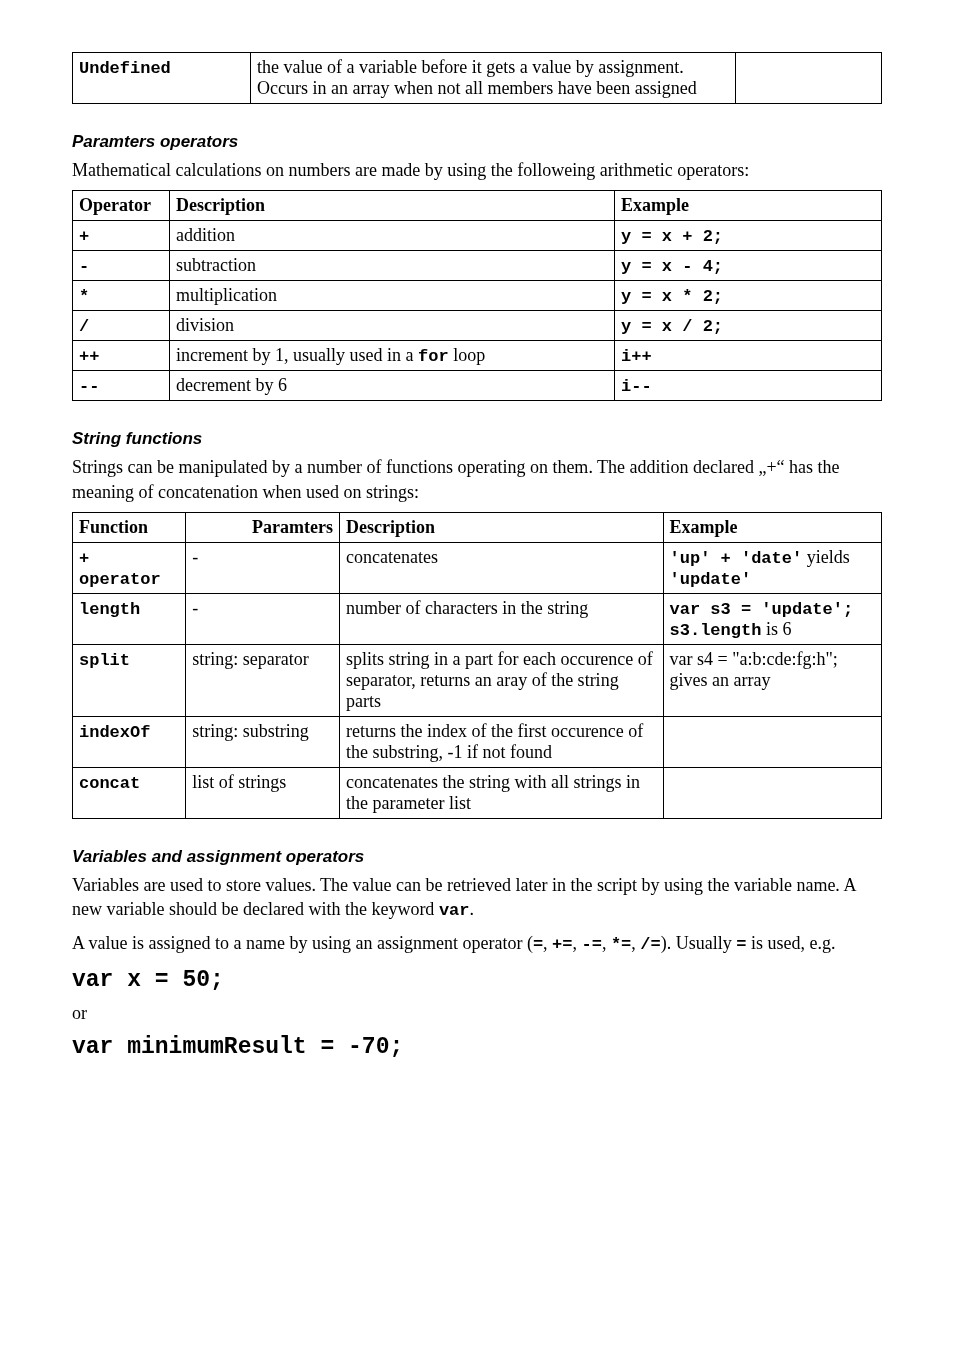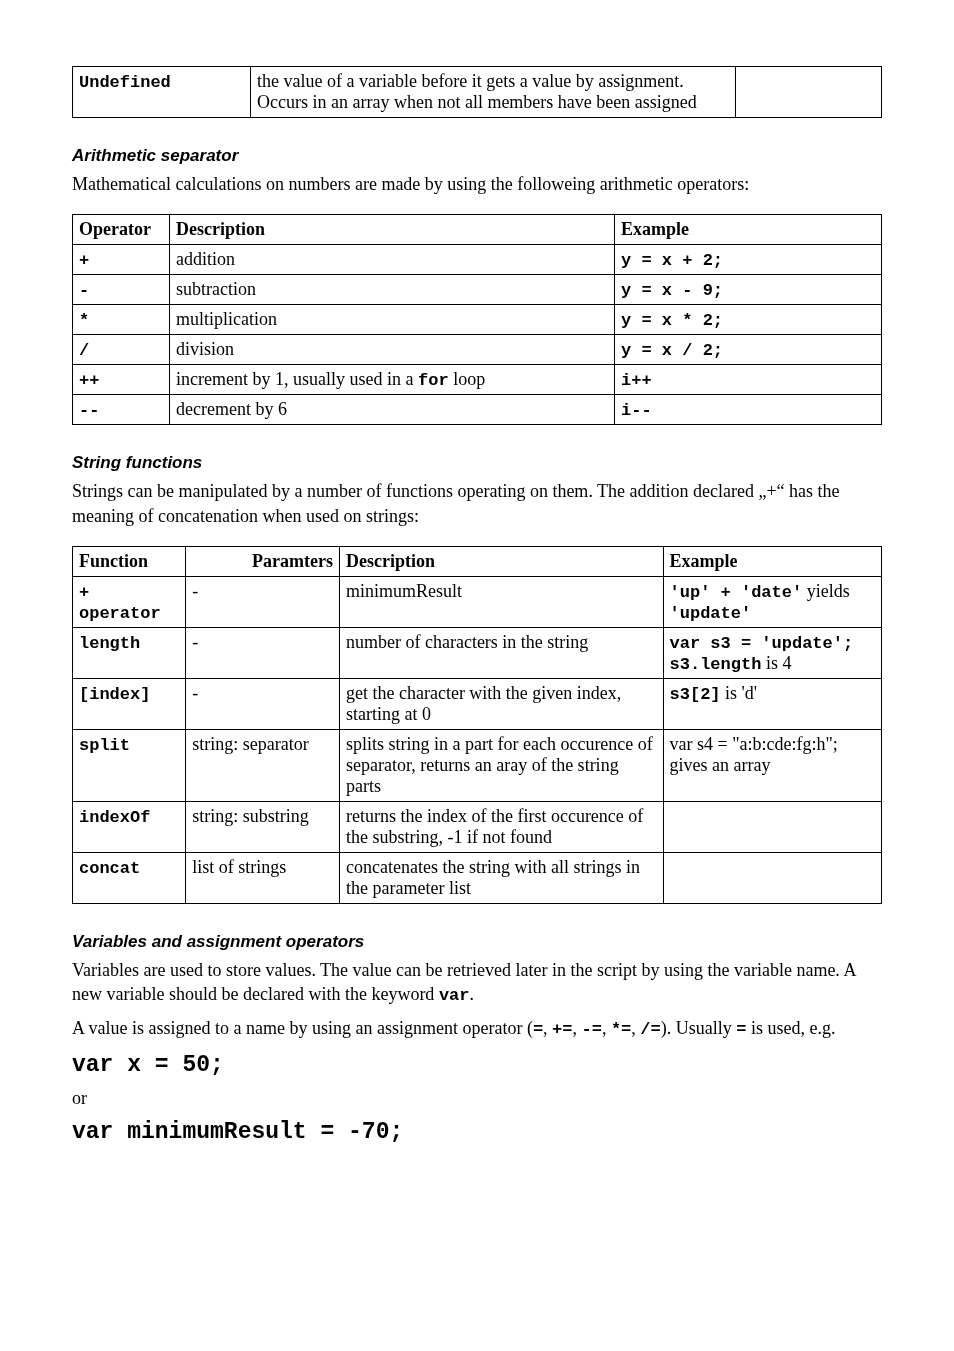--- a/index.html
+++ b/index.html
@@ -8,21 +8,21 @@
     color: #000;
     background: #fff;
     margin: 0;
     padding: 48px 72px;
     max-width: 954px;
     box-sizing: border-box;
   }
   table {
     border-collapse: collapse;
     width: 100%;
-    margin: 18px 0 16px 0;
+    margin: 4px 0 16px 0;
   }
   th, td {
     border: 1px solid #000;
     padding: 4px 6px;
     text-align: left;
     vertical-align: top;
     font-weight: normal;
   }
   th {
     font-weight: bold;
@@ -59,40 +59,40 @@
 <table>
   <tbody>
     <tr>
       <td style="width:22%;"><span class="mono">Undefined</span></td>
       <td style="width:60%;">the value of a variable before it gets a value by assignment. Occurs in an array when not all members have been assigned</td>
       <td style="width:18%;"></td>
     </tr>
   </tbody>
 </table>
 
-<h3 class="section">Arithmetic separator</h3>
+<h3 class="section">Paramters operators</h3>
 <p>Mathematical calculations on numbers are made by using the followeing arithmetic operators:</p>
 <table>
   <thead>
     <tr>
       <th style="width:12%;">Operator</th>
       <th style="width:55%;">Description</th>
       <th style="width:33%;">Example</th>
     </tr>
   </thead>
   <tbody>
     <tr>
       <td><span class="mono">+</span></td>
       <td>addition</td>
       <td><span class="mono">y = x + 2;</span></td>
     </tr>
     <tr>
       <td><span class="mono">-</span></td>
       <td>subtraction</td>
-      <td><span class="mono">y = x - 9;</span></td>
+      <td><span class="mono">y = x - 4;</span></td>
     </tr>
     <tr>
       <td><span class="mono">*</span></td>
       <td>multiplication</td>
       <td><span class="mono">y = x * 2;</span></td>
     </tr>
     <tr>
       <td><span class="mono">/</span></td>
       <td>division</td>
       <td><span class="mono">y = x / 2;</span></td>
@@ -120,40 +120,32 @@
       <th style="width:14%;">Function</th>
       <th style="width:19%;text-align:right;">Paramters</th>
       <th style="width:40%;">Description</th>
       <th style="width:27%;">Example</th>
     </tr>
   </thead>
   <tbody>
     <tr>
       <td><span class="mono">+ operator</span></td>
       <td>-</td>
-      <td>minimumResult</td>
+      <td>concatenates</td>
       <td>
         <span class="mono">'up' + 'date'</span><span> yields </span><span class="mono">'update'</span>
       </td>
     </tr>
     <tr>
       <td><span class="mono">length</span></td>
       <td>-</td>
       <td>number of characters in the string</td>
       <td>
         <span class="mono">var s3 = 'update';</span><br>
-        <span class="mono">s3.length</span><span> is 4</span>
-      </td>
-    </tr>
-    <tr>
-      <td><span class="mono">[index]</span></td>
-      <td>-</td>
-      <td>get the character with the given index, starting at 0</td>
-      <td>
-        <span class="mono">s3[2]</span><span> is 'd'</span>
+        <span class="mono">s3.length</span><span> is 6</span>
       </td>
     </tr>
     <tr>
       <td><span class="mono">split</span></td>
       <td>string: separator</td>
       <td>splits string in a part for each occurence of separator, returns an aray of the string parts</td>
       <td>var s4 = "a:b:cde:fg:h"; gives an array</td>
     </tr>
     <tr>
       <td><span class="mono">indexOf</span></td>

